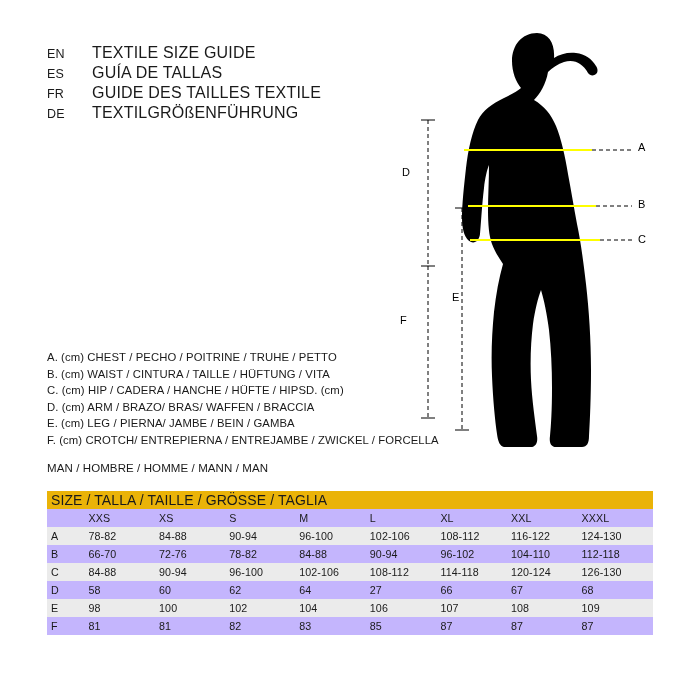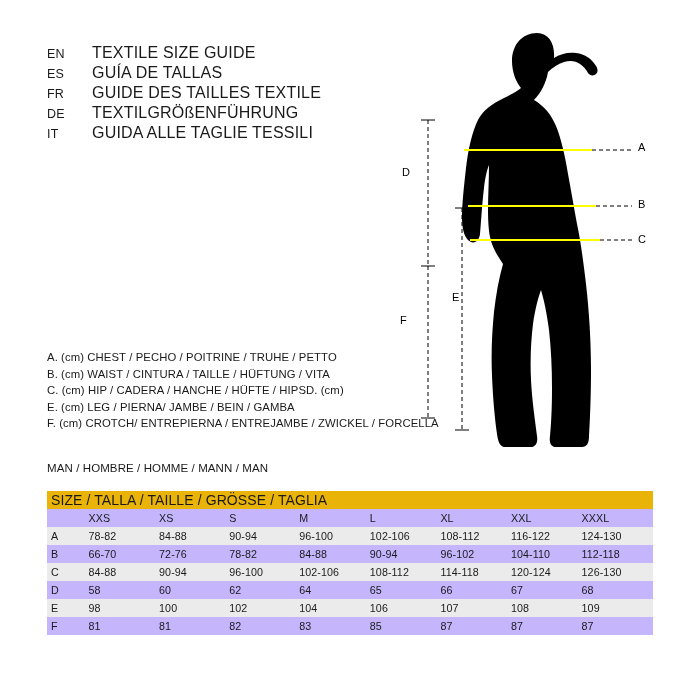--- a/index.html
+++ b/index.html
@@ -139,30 +139,27 @@
       <div class="lang-title">GUÍA DE TALLAS</div>
     </div>
     <div class="lang-row">
       <div class="lang-code">FR</div>
       <div class="lang-title">GUIDE DES TAILLES TEXTILE</div>
     </div>
     <div class="lang-row">
       <div class="lang-code">DE</div>
       <div class="lang-title">TEXTILGRÖßENFÜHRUNG</div>
     </div>
-    <div class="lang-row">
-      <div class="lang-code">IT</div>
-      <div class="lang-title">GUIDA ALLE TAGLIE TESSILI</div>
-    </div>
   </div>
 
   <div class="legend">
     <div class="legend-line">A. (cm) CHEST / PECHO / POITRINE / TRUHE / PETTO</div>
     <div class="legend-line">B. (cm) WAIST / CINTURA / TAILLE / HÜFTUNG / VITA</div>
     <div class="legend-line">C. (cm) HIP / CADERA / HANCHE / HÜFTE / HIPSD. (cm)</div>
+    <div class="legend-line">D. (cm) ARM / BRAZO/ BRAS/ WAFFEN / BRACCIA</div>
     <div class="legend-line">E. (cm) LEG / PIERNA/ JAMBE / BEIN / GAMBA</div>
     <div class="legend-line">F. (cm) CROTCH/ ENTREPIERNA / ENTREJAMBE / ZWICKEL / FORCELLA</div>
   </div>
 
   <div class="legend-gender">MAN / HOMBRE / HOMME / MANN / MAN</div>
 
   <div class="figure-area">
     <svg class="person" width="265" height="430" viewBox="0 0 265 430">
 
       <path fill="#000000" d="
@@ -293,21 +290,21 @@
         <td class="cell-val">120-124</td>
         <td class="cell-val">126-130</td>
       </tr>
 
       <tr class="row-white">
         <td class="cell-label">D</td>
         <td class="cell-val">58</td>
         <td class="cell-val">60</td>
         <td class="cell-val">62</td>
         <td class="cell-val">64</td>
-        <td class="cell-val">65</td>
+        <td class="cell-val">27</td>
         <td class="cell-val">66</td>
         <td class="cell-val">67</td>
         <td class="cell-val">68</td>
       </tr>
 
       <tr class="row-grey">
         <td class="cell-label">E</td>
         <td class="cell-val">98</td>
         <td class="cell-val">100</td>
         <td class="cell-val">102</td>

